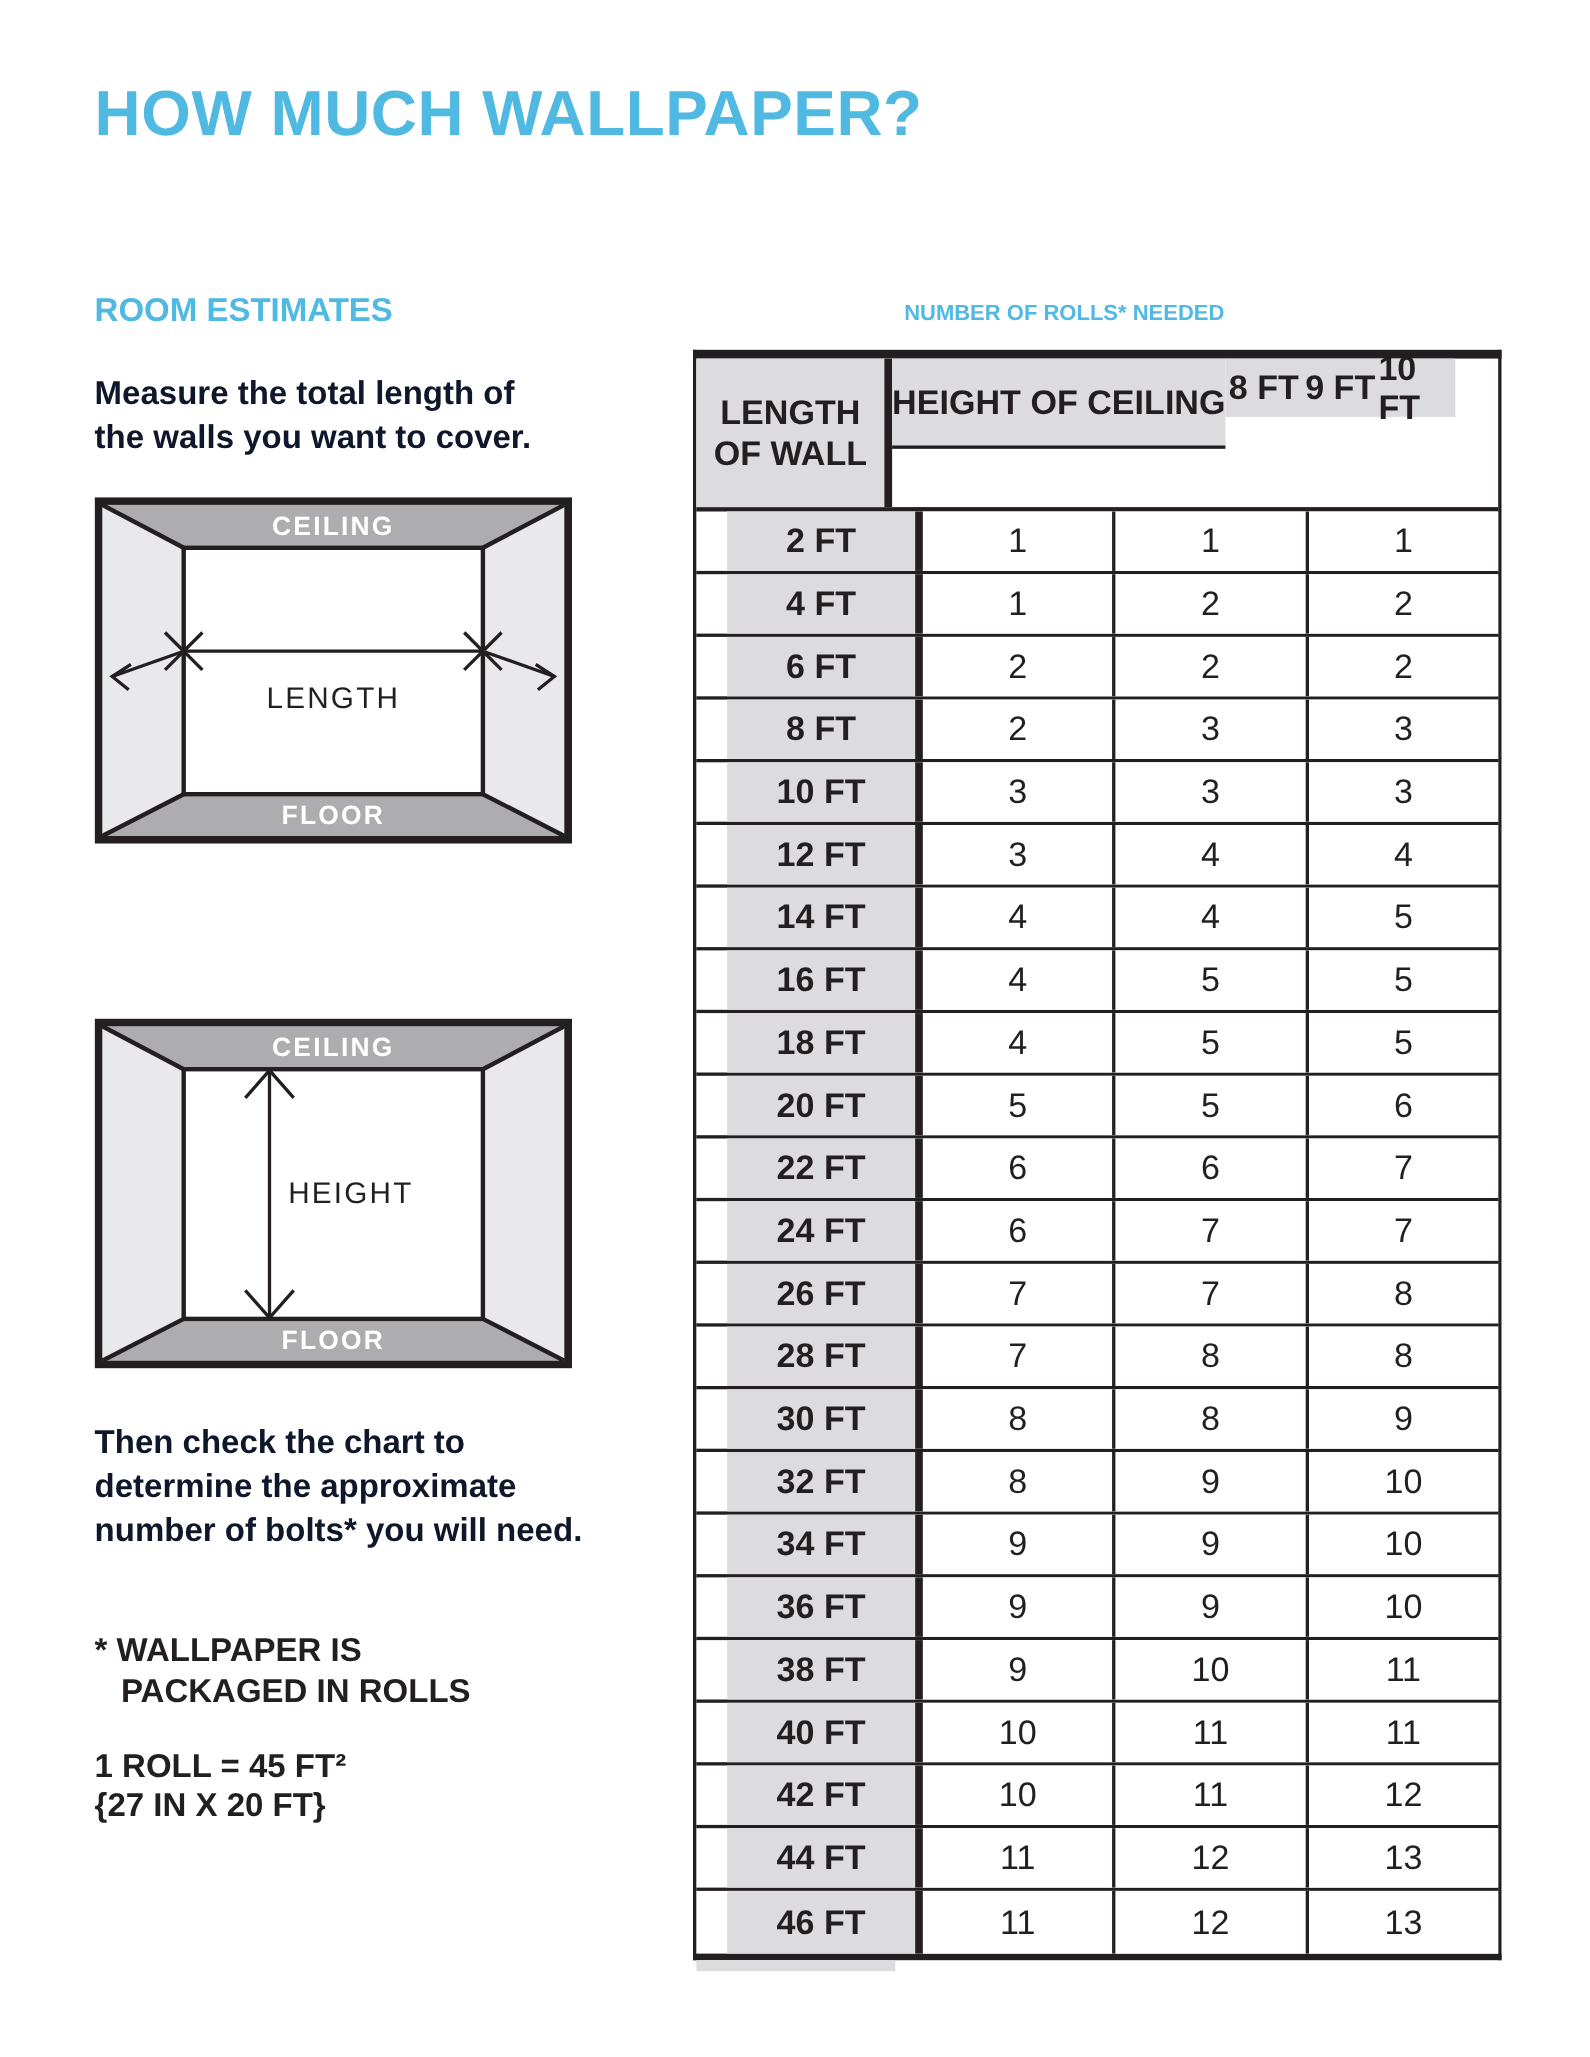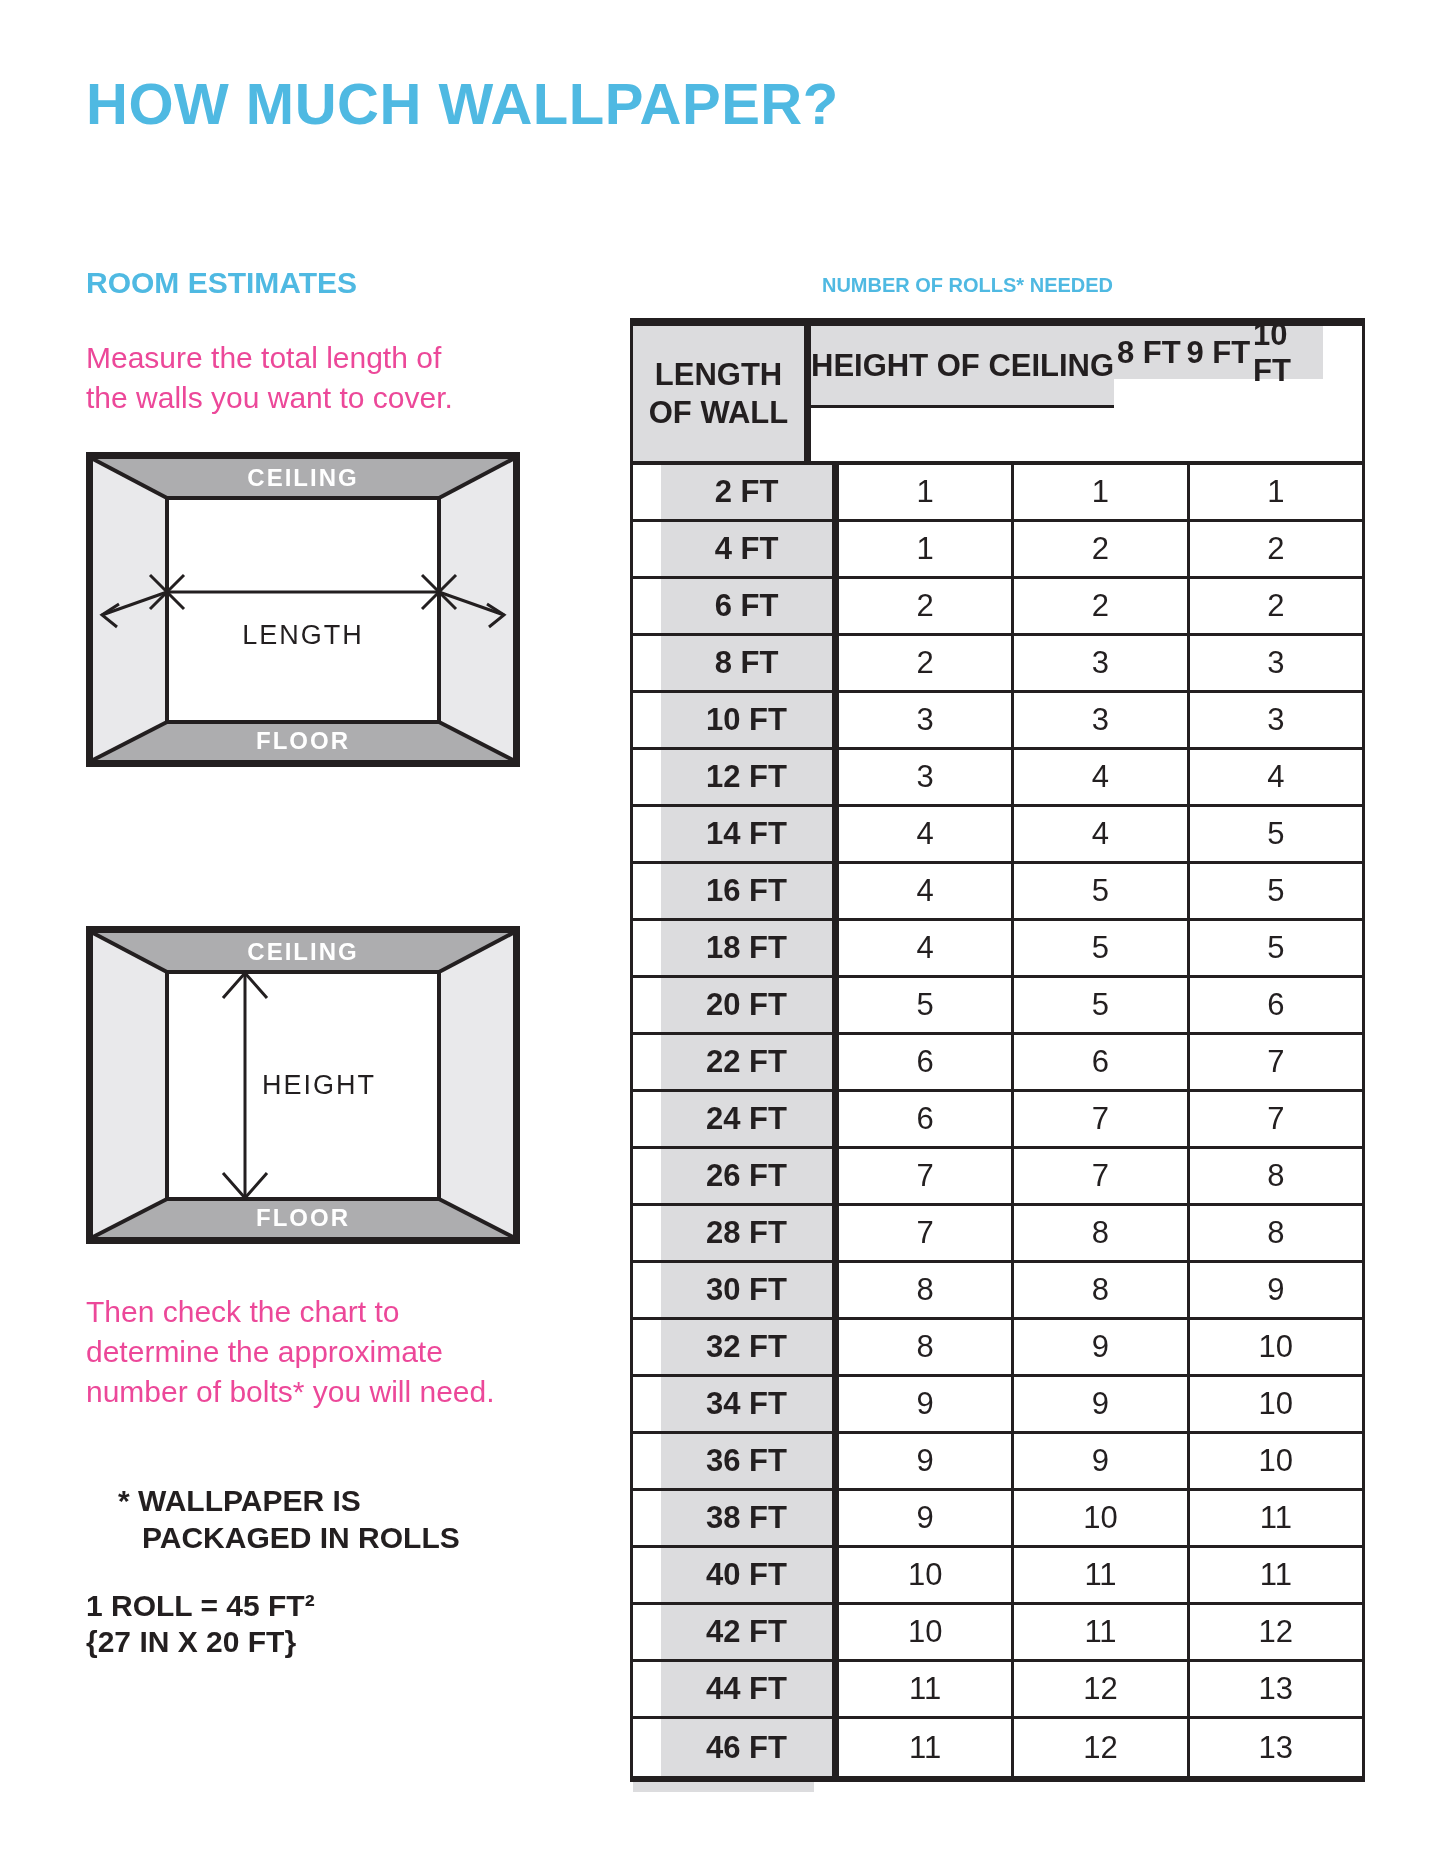--- a/index.html
+++ b/index.html
@@ -13,34 +13,35 @@
     white-space:nowrap;
   }
 
   #room-estimates-heading {
     position:absolute; left:86px; top:266px;
     font-size:30px; font-weight:700; color:#4FB9E2;
   }
 
   .body-text {
     position:absolute; left:86px;
-    font-size:30px; line-height:40px; color:#ec4899;
+    font-size:30px; line-height:40px; color:#0f172a;
     white-space:pre-line;
+    font-weight:bold;
   }
   #step1 { top:338px; }
   #step2 { top:806px; }
   #step3 { top:1292px; }
 
   .room-svg { position:absolute; left:86px; display:block; }
   #diagram-length { top:452px; }
   #diagram-height { top:926px; }
 
   #footnote {
     position:absolute; left:86px; top:1482px;
-    font-size:30px; font-weight:700; line-height:37px; white-space:pre-line;margin-left:32px;
+    font-size:30px; font-weight:700; line-height:37px; white-space:pre-line;
   }
   #footnote .indent { padding-left:24px; display:block; }
   #roll-info {
     position:absolute; left:86px; top:1588px;
     font-size:30px; font-weight:700; line-height:36px; white-space:pre-line;
   }
 
   #rolls-title {
     position:absolute; left:600px; top:274px; width:735px;
     text-align:center; font-size:20px; font-weight:700; color:#4FB9E2;

